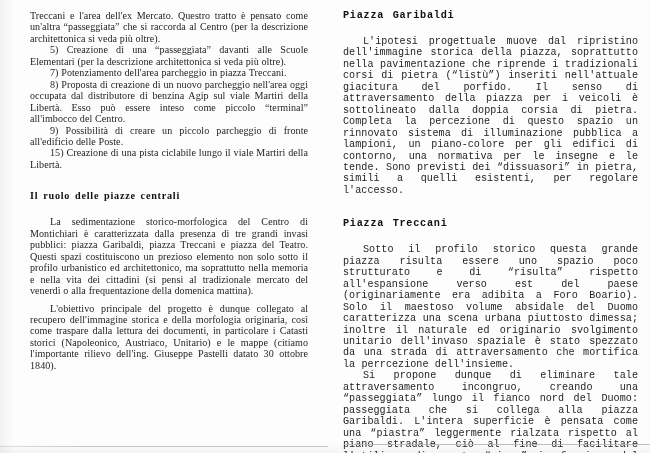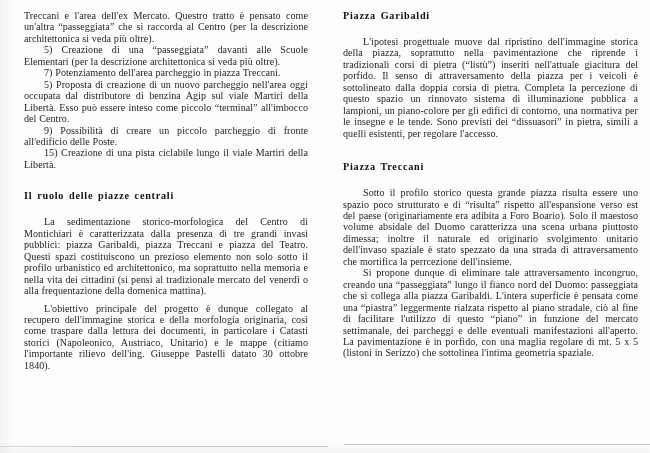--- a/index.html
+++ b/index.html
@@ -35,25 +35,26 @@
     display: flex;
     box-sizing: border-box;
   }
 
   .col {
     box-sizing: border-box;
     position: relative;
   }
   .col-left {
     width: 330px;
-    padding: 10px 22px 0 24px;
+    padding: 10px 22px 0 30px;
   }
   .col-right {
     width: 320px;
     padding: 10px 12px 0 13px;
+    font-family: Liberation Mono, monospace;
   }
 
   p.para {
     margin: 0;
     font-size: 10.1px;
     line-height: 11.45px;
     text-align: justify;
     text-indent: 20px;
     letter-spacing: 0.04px;
     word-spacing: 0.2px;
@@ -127,21 +128,21 @@
   <div class="columns">
 
     <div class="col col-left">
 
       <p class="para noindent">Treccani e l'area dell'ex Mercato. Questro tratto è pensato come un'altra “passeggiata” che si raccorda al Centro (per la descrizione architettonica si veda più oltre).</p>
 
       <p class="para">5) Creazione di una “passeggiata” davanti alle Scuole Elementari (per la descrizione architettonica si veda più oltre).</p>
 
       <p class="para">7) Potenziamento dell'area parcheggio in piazza Treccani.</p>
 
-      <p class="para">5) Proposta di creazione di un nuovo parcheggio nell'area oggi occupata dal distributore di benzina Agip sul viale Martiri della Libertà. Esso può essere inteso come piccolo “terminal” all'imbocco del Centro.</p>
+      <p class="para">8) Proposta di creazione di un nuovo parcheggio nell'area oggi occupata dal distributore di benzina Agip sul viale Martiri della Libertà. Esso può essere inteso come piccolo “terminal” all'imbocco del Centro.</p>
 
       <p class="para">9) Possibilità di creare un piccolo parcheggio di fronte all'edificio delle Poste.</p>
 
 
       <p class="para">15) Creazione di una pista ciclabile lungo il viale Martiri della Libertà.</p>
 
       <div class="gap-head-before"></div>
 
       <h3 class="section-head">Il ruolo delle piazze centrali</h3>
 

